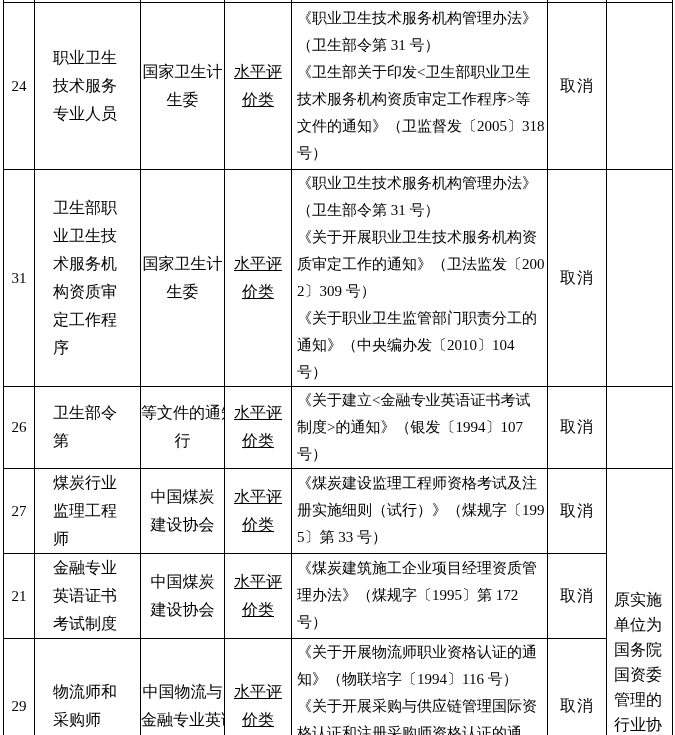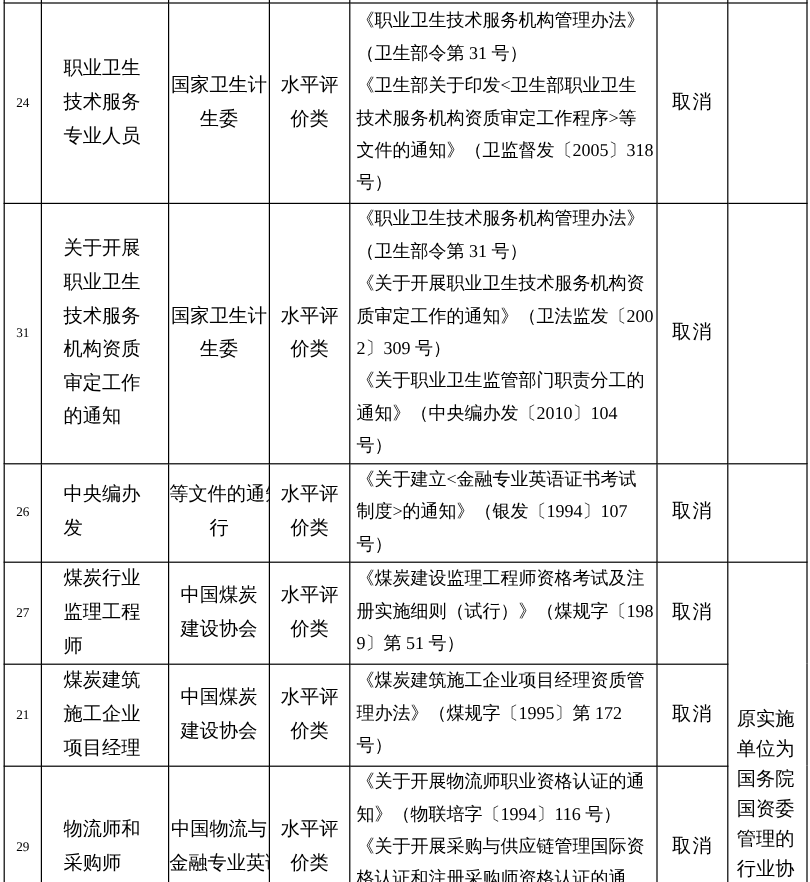--- a/index.html
+++ b/index.html
@@ -21,24 +21,24 @@
   td {
     border: 1px solid #000000;
     font-size: 16px;
     line-height: 28px;
     vertical-align: middle;
     padding: 0;
     overflow: hidden;
     word-break: break-all;
   }
   tr.partial-top td { border-top: none; }
-  td.num   { text-align: center; font-size: 11px; }
+  td.num   { text-align: center; font-size: 15px; }
   td.name  { text-align: left; padding: 0 8px 0 18px; }
   td.unit  { text-align: center; }
-  td.type  { text-align: center; }
+  td.type  { text-align: center; text-decoration: underline; }
   td.basis { text-align: left; padding: 0 2px 0 5px; font-size: 15px; line-height: 27px; }
   td.basis p { margin: 0; }
   td.decision { text-align: center; letter-spacing: 1px; }
   td.remark { text-align: left; padding: 0 7px; line-height: 25px; }
   td.remark-merged {
     vertical-align: top;
     padding: 118px 7px 0 7px;
     line-height: 25px;
     text-align: left;
   }
@@ -83,41 +83,41 @@
     <td class="basis">
       <p>《职业卫生技术服务机构管理办法》（卫生部令第 31 号）</p>
       <p>《卫生部关于印发&lt;卫生部职业卫生技术服务机构资质审定工作程序&gt;等文件的通知》（卫监督发〔2005〕318 号）</p>
     </td>
     <td class="decision">取消</td>
     <td class="remark"></td>
   </tr>
 
   <tr style="height:198px">
     <td class="num">31</td>
-    <td class="name">关于开展职业卫生技术服务机构资质审定工作的通知</td>
+    <td class="name">卫生部职业卫生技术服务机构资质审定工作程序</td>
     <td class="unit">
       <span class="tline">国家卫生计</span>
       <span class="tline">生委</span>
     </td>
     <td class="type">
       <span class="tline">水平评</span>
       <span class="tline">价类</span>
     </td>
     <td class="basis">
       <p>《职业卫生技术服务机构管理办法》（卫生部令第 31 号）</p>
       <p>《关于开展职业卫生技术服务机构资质审定工作的通知》（卫法监发〔2002〕309 号）</p>
       <p>《关于职业卫生监管部门职责分工的通知》（中央编办发〔2010〕104 号）</p>
     </td>
     <td class="decision">取消</td>
     <td class="remark"></td>
   </tr>
 
   <tr style="height:54px">
     <td class="num">26</td>
-    <td class="name">中央编办发</td>
+    <td class="name">卫生部令第</td>
     <td class="unit">
       <span class="tline">等文件的通知</span>
       <span class="tline">行</span>
     </td>
     <td class="type">
       <span class="tline">水平评</span>
       <span class="tline">价类</span>
     </td>
     <td class="basis">
       <p>《关于建立&lt;金融专业英语证书考试制度&gt;的通知》（银发〔1994〕107 号）</p>
@@ -131,29 +131,29 @@
     <td class="name">煤炭行业监理工程师</td>
     <td class="unit">
       <span class="tline">中国煤炭</span>
       <span class="tline">建设协会</span>
     </td>
     <td class="type">
       <span class="tline">水平评</span>
       <span class="tline">价类</span>
     </td>
     <td class="basis">
-      <p>《煤炭建设监理工程师资格考试及注册实施细则（试行）》（煤规字〔1989〕第 51 号）</p>
+      <p>《煤炭建设监理工程师资格考试及注册实施细则（试行）》（煤规字〔1995〕第 33 号）</p>
     </td>
     <td class="decision">取消</td>
     <td class="remark-merged" rowspan="4">原实施单位为国务院国资委管理的行业协会</td>
   </tr>
 
   <tr style="height:85px">
     <td class="num">21</td>
-    <td class="name">煤炭建筑施工企业项目经理</td>
+    <td class="name">金融专业英语证书考试制度</td>
     <td class="unit">
       <span class="tline">中国煤炭</span>
       <span class="tline">建设协会</span>
     </td>
     <td class="type">
       <span class="tline">水平评</span>
       <span class="tline">价类</span>
     </td>
     <td class="basis">
       <p>《煤炭建筑施工企业项目经理资质管理办法》（煤规字〔1995〕第 172 号）</p>

